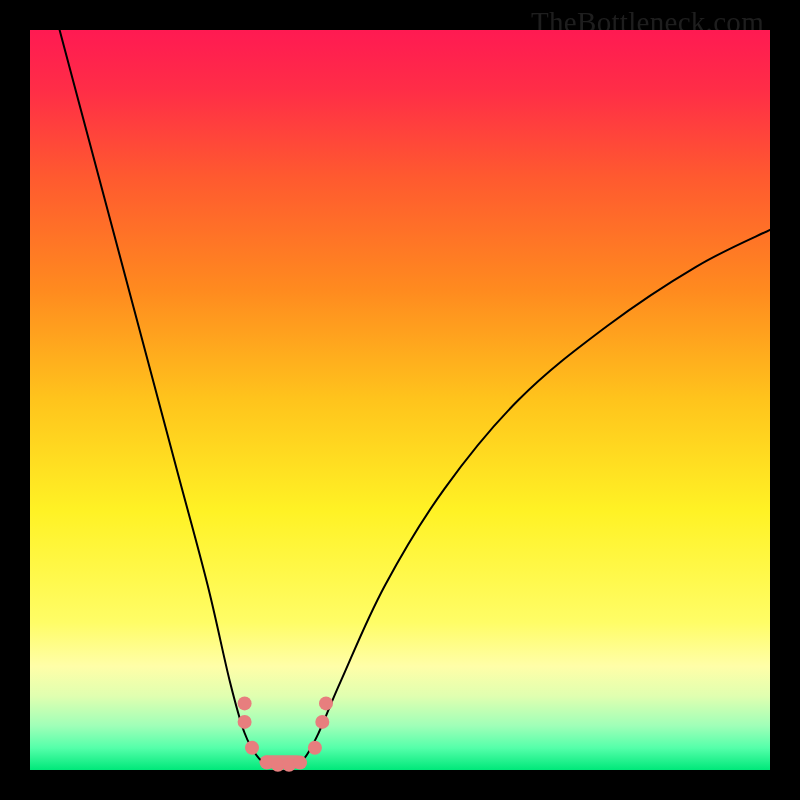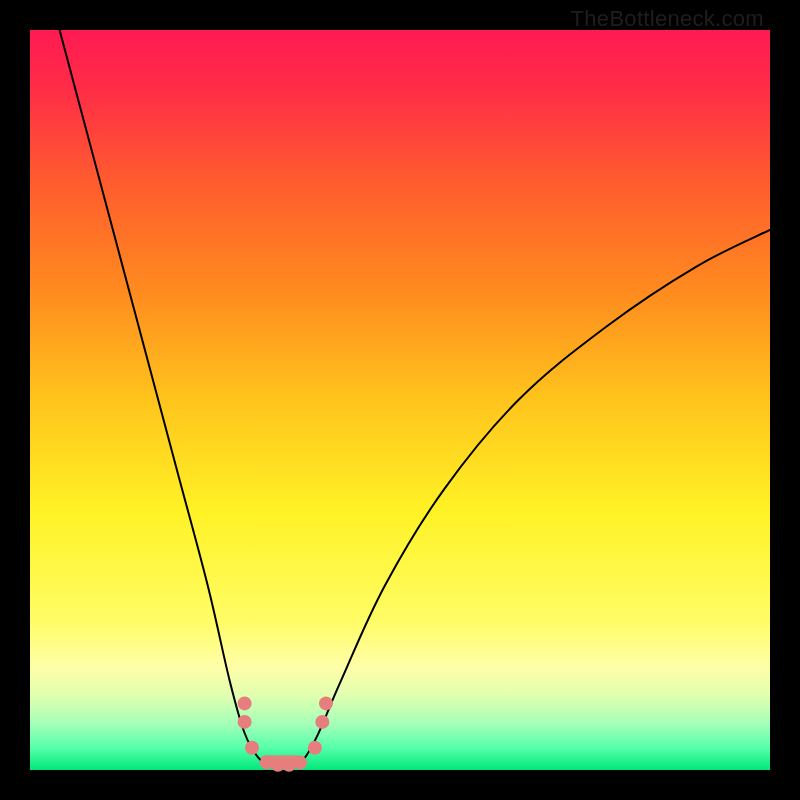--- a/index.html
+++ b/index.html
@@ -22,22 +22,22 @@
     position: absolute;
     left: 0;
     top: 0;
     width: 100%;
     height: 100%;
   }
   .watermark {
     position: absolute;
     top: 6px;
     right: 36px;
-    font-family: Liberation Sans, sans-serif;
-    font-size: 22px;
+    font-family: Liberation Serif, serif;
+    font-size: 29px;
     font-weight: 500;
     color: rgba(50,50,50,0.6);
     letter-spacing: 0.3px;
   }
   svg.overlay {
     position: absolute;
     left: 30px;
     top: 30px;
     width: 740px;
     height: 740px;

